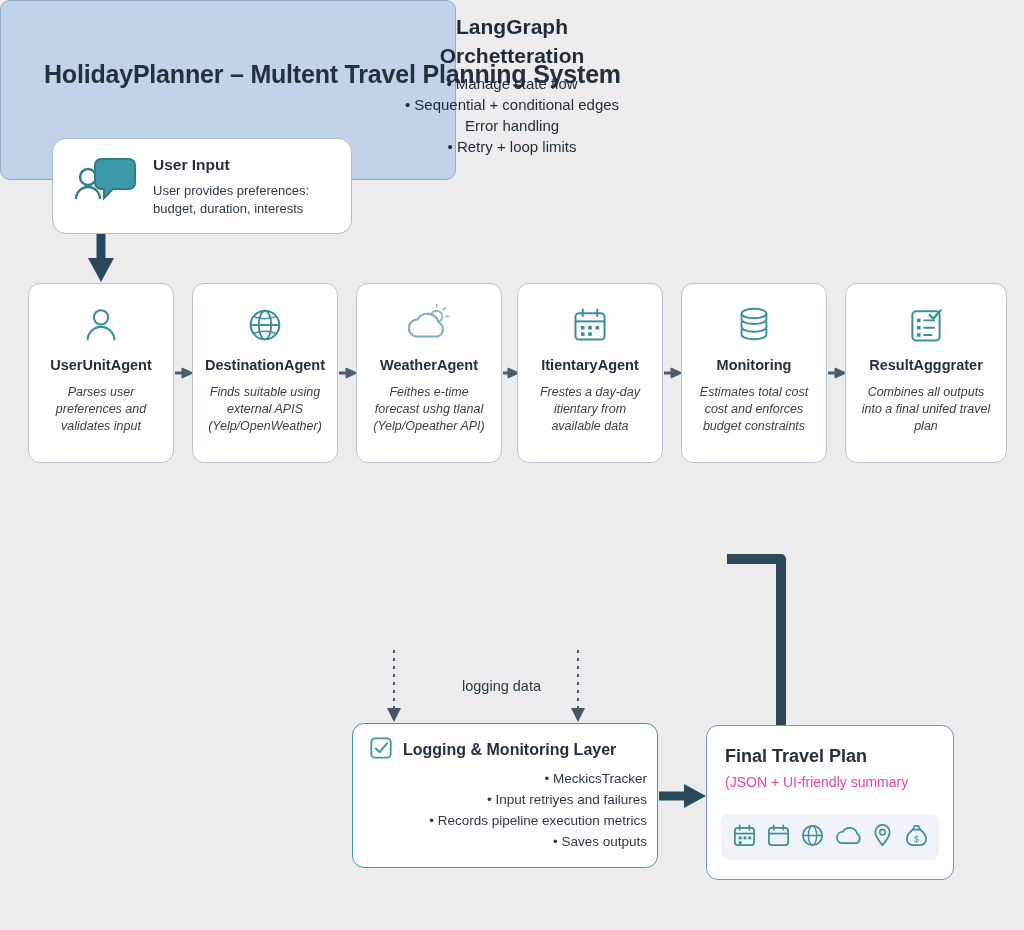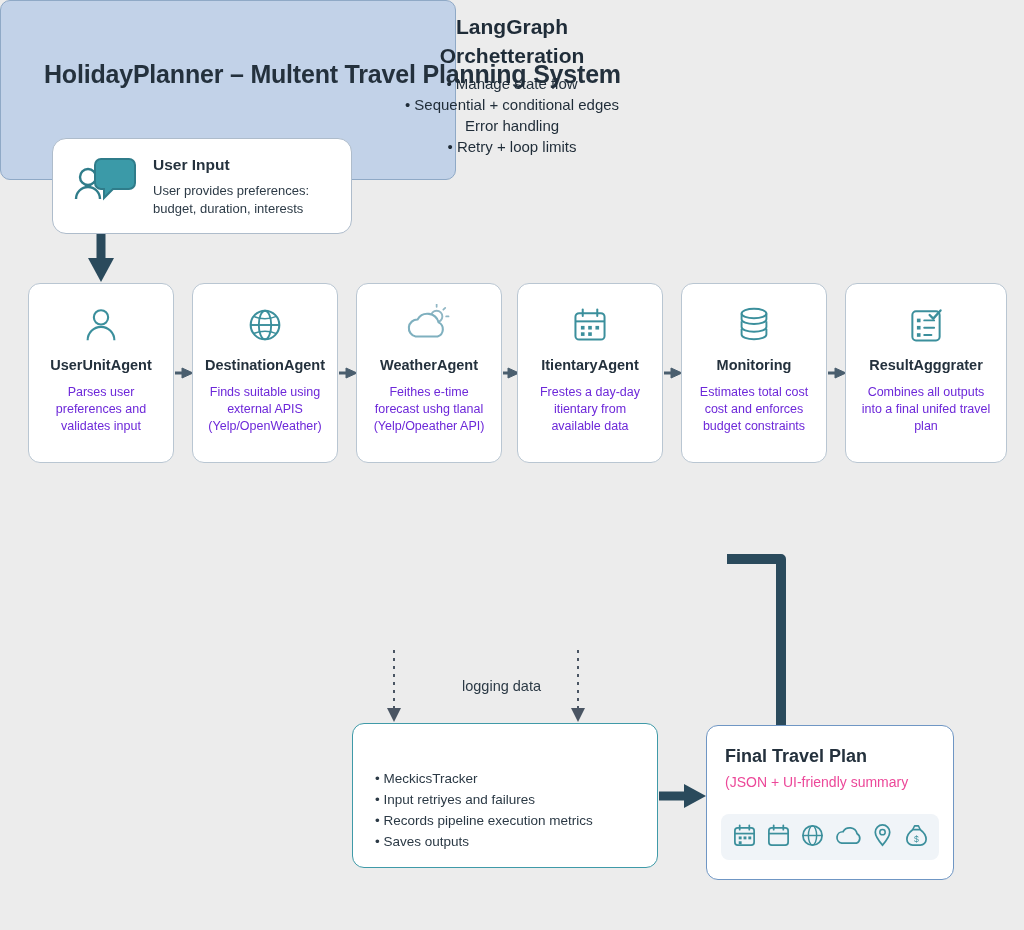--- a/index.html
+++ b/index.html
@@ -98,21 +98,22 @@
     font-weight: bold;
     color: #24313d;
   }
   .agent .ag-desc {
     position: absolute;
     left: 10px;
     right: 10px;
     top: 100px;
     font-size: 12.5px;
     line-height: 17px;
-    color: #6d28d9;
+    color: #404040;
+    font-style: italic;
   }
   #agent-0 { left: 28px; }
   #agent-1 { left: 192px; }
   #agent-2 { left: 356px; }
   #agent-3 { left: 517px; }
   #agent-4 { left: 681px; }
   #agent-5 { left: 845px; width: 162px; }
 
   
   #langgraph {
@@ -167,20 +168,21 @@
     color: #24313d;
   }
   #logging .log-list {
     position: absolute;
     left: 22px;
     top: 44px;
     right: 10px;
     font-size: 13.5px;
     line-height: 21px;
     color: #2b3945;
+    text-align: right;
   }
   #logging .log-list div { white-space: nowrap; }
 
   
   #final-plan {
     left: 706px;
     top: 725px;
     width: 248px;
     height: 155px;
     border: 1.5px solid #6f96c4;
@@ -396,20 +398,29 @@
       <div>• Manage state flow</div>
       <div>• Sequential + conditional edges</div>
       <div>Error handling</div>
       <div>• Retry + loop limits</div>
     </div>
   </div>
 
   <div id="logging-label">logging data</div>
 
   <div class="card" id="logging">
+    <div class="log-head">
+      <span>
+        <svg viewBox="0 0 26 26" width="24" height="24">
+          <rect x="2.5" y="2.5" width="21" height="21" rx="4" fill="none" stroke="#3b9aa8" stroke-width="2"></rect>
+          <path d="M7.5 13.5 l4 4 l8 -9.5" fill="none" stroke="#3b9aa8" stroke-width="2.2" stroke-linecap="round" stroke-linejoin="round"></path>
+        </svg>
+      </span>
+      <span class="log-title">Logging &amp; Monitoring Layer</span>
+    </div>
     <div class="log-list">
       <div>• MeckicsTracker</div>
       <div>• Input retriyes and failures</div>
       <div>• Records pipeline execution metrics</div>
       <div>• Saves outputs</div>
     </div>
   </div>
 
   <div class="card" id="final-plan">
     <div class="fp-title">Final Travel Plan</div>

